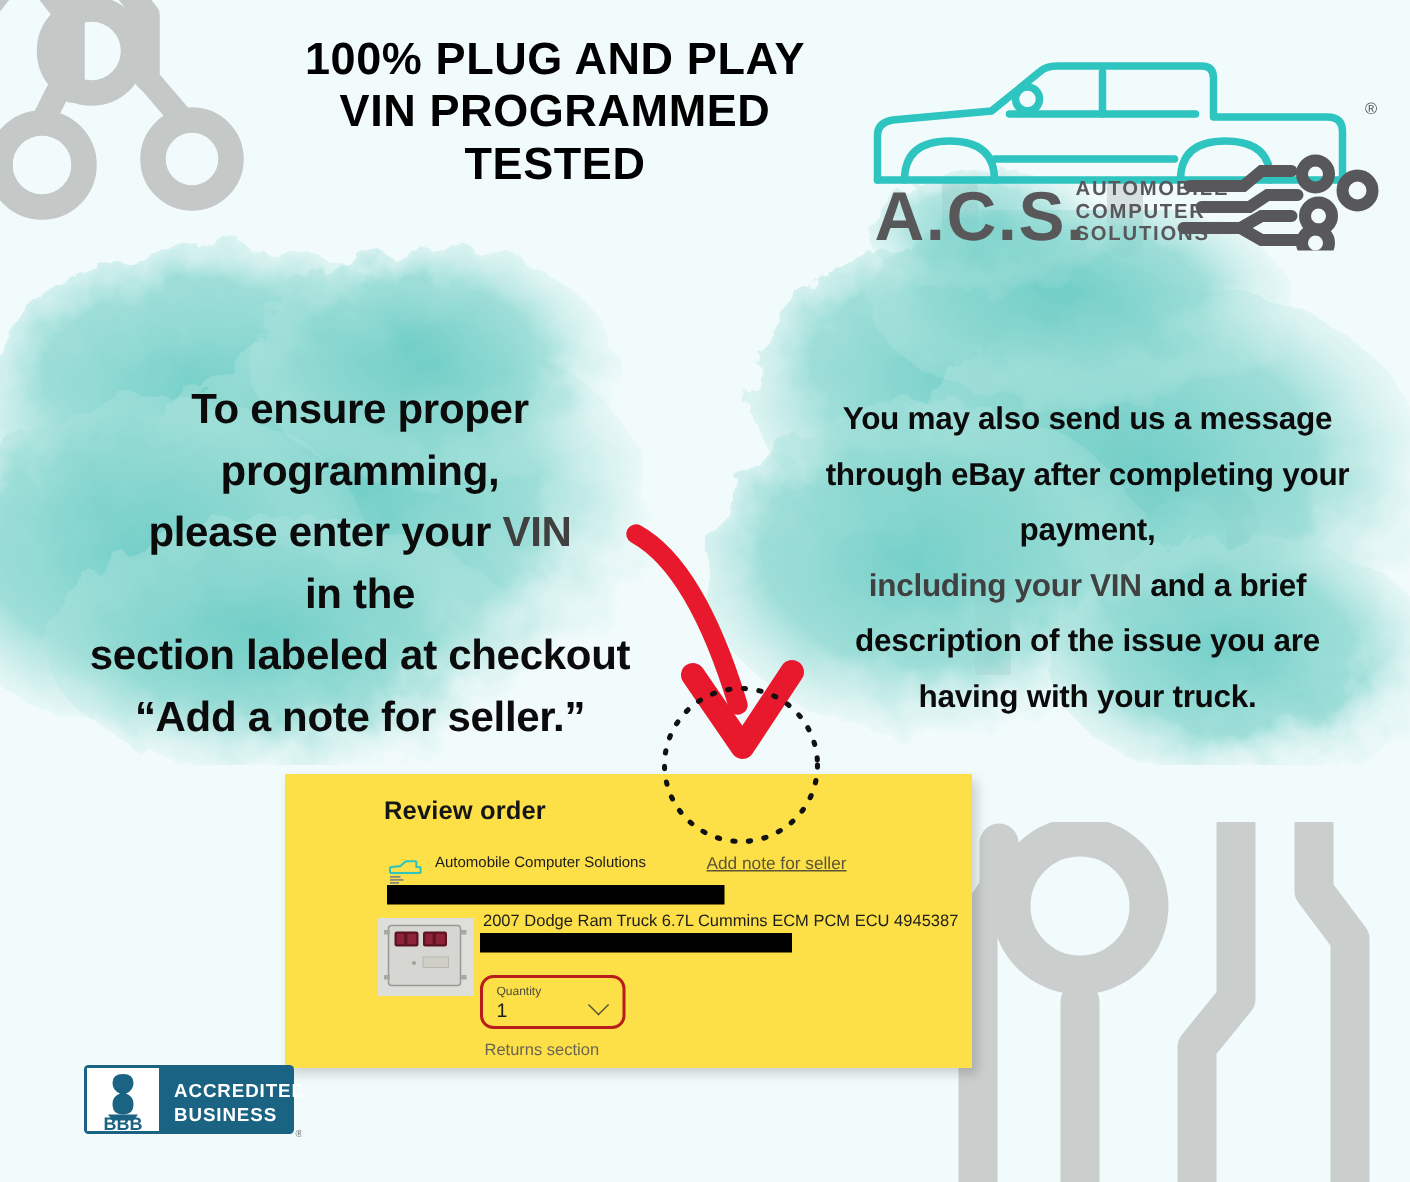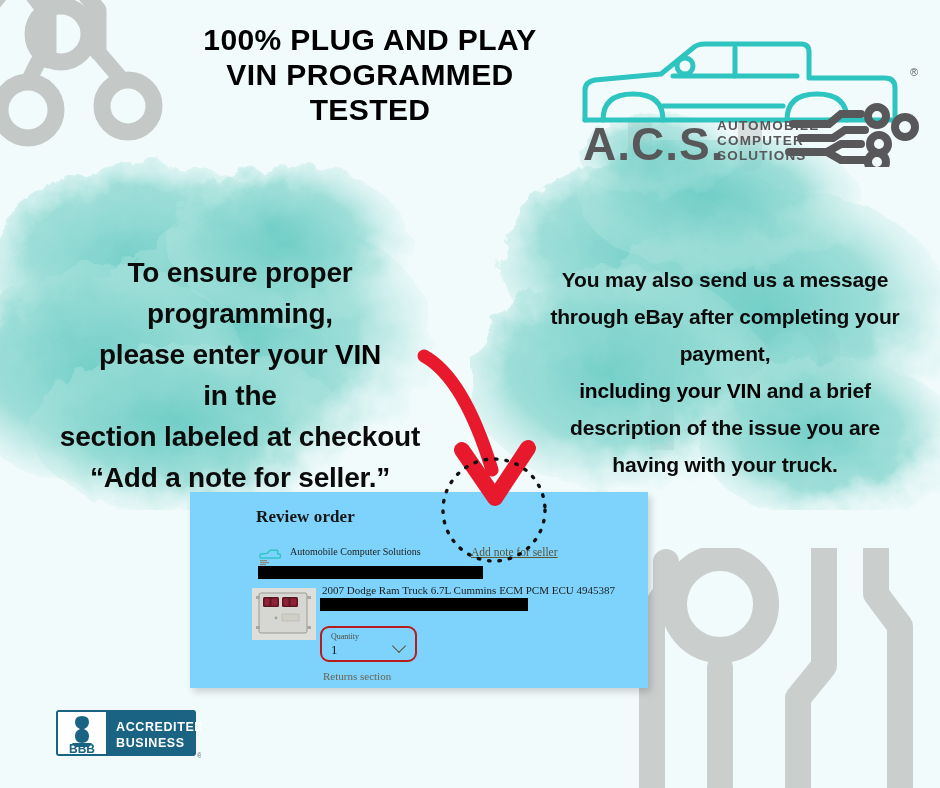--- a/index.html
+++ b/index.html
@@ -42,29 +42,28 @@
   .copy .ln{white-space:nowrap;}
   .copy-left{
     left:20px;top:252px;width:440px;text-align:center;
     font-size:28px;line-height:41px;letter-spacing:-.2px;
   }
   .copy-right{
     left:520px;top:250px;width:410px;text-align:center;
     font-size:21px;line-height:37px;letter-spacing:-.2px;margin-top:11px;
   }
   .copy-right .ln{white-space:normal;}
-  .vin{color:#000000;}
+  .vin{color:#404040;}
 
   
   .panel{
-    position:absolute;left:190px;top:492px;width:458px;height:196px;
-    background:#7dd3fc;
+    position:absolute;left:190px;top:516px;width:458px;height:196px;
+    background:#fde047;
     box-shadow:3px 4px 7px rgba(0,0,0,.17);
     overflow:hidden;
-    font-family:Liberation Serif, serif;
   }
   .panel-title{
     position:absolute;left:66px;top:15px;
     font-size:17px;font-weight:700;color:#161616;letter-spacing:.1px;
   }
   .seller-row{position:absolute;left:68px;top:52px;width:380px;height:26px;}
   .seller-avatar{position:absolute;left:0;top:2px;width:24px;height:20px;}
   .seller-name{
     position:absolute;left:32px;top:2px;
     font-size:10px;color:#1d1d1b;white-space:nowrap;

